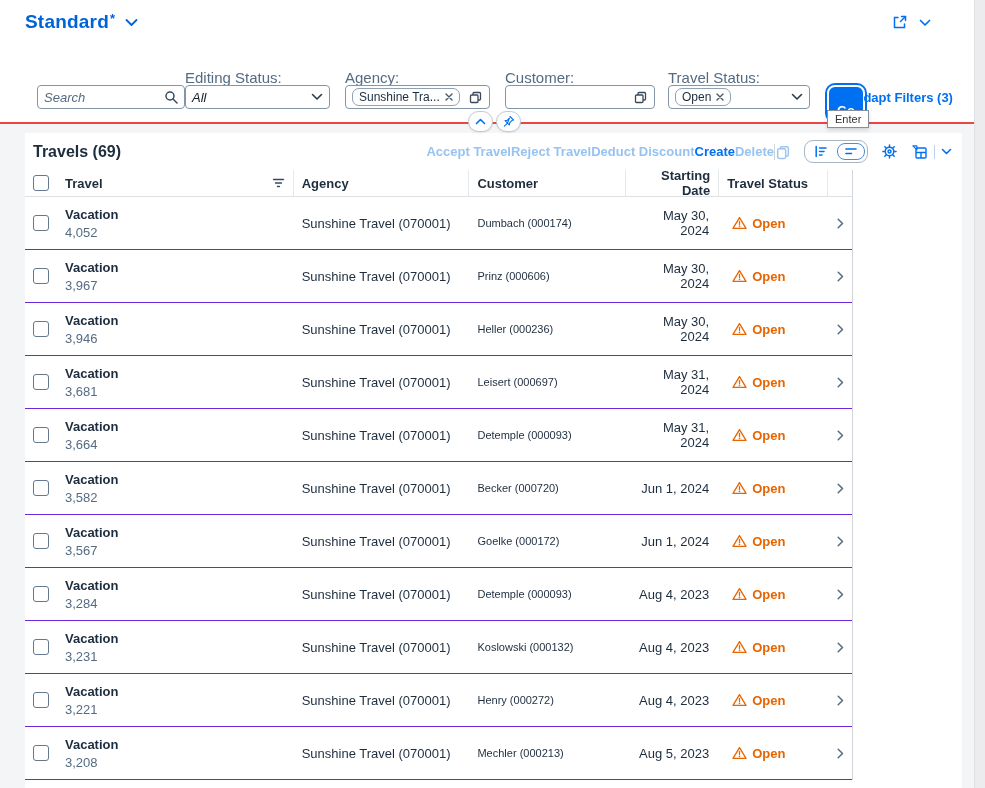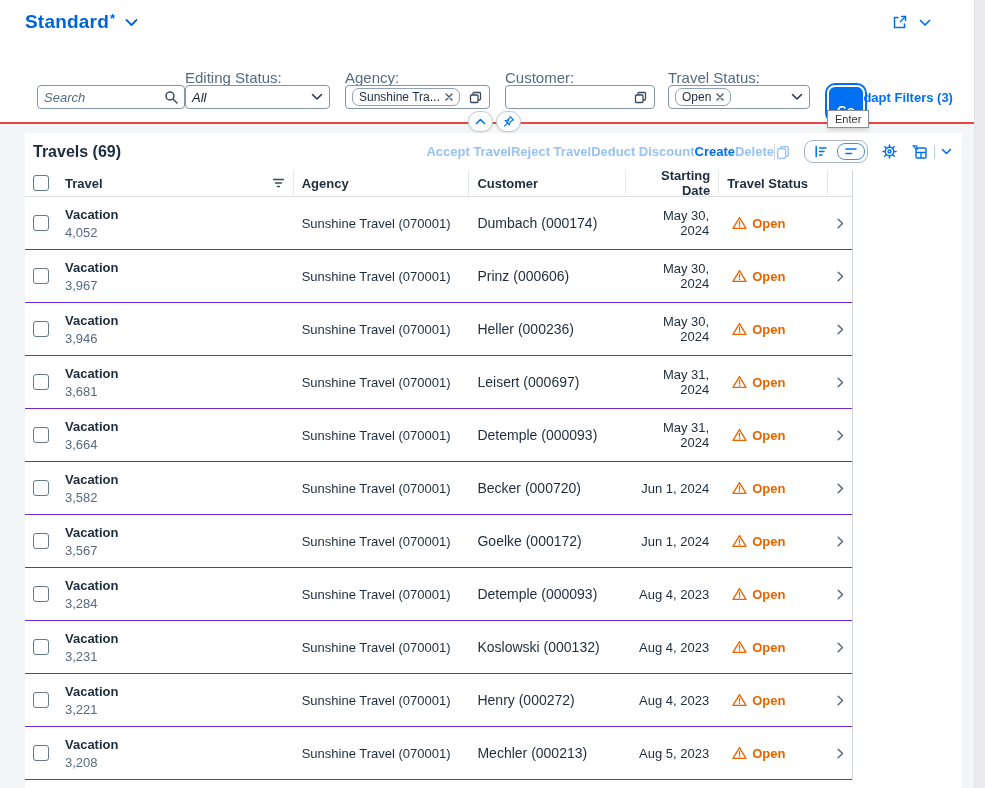--- a/index.html
+++ b/index.html
@@ -51,21 +51,21 @@
 
   
   .tbl { width:828px; border-right:1px solid #cfd5da; }
   .thead { display:flex; align-items:stretch; height:27px; border-bottom:1px solid #dde1e5; background:#fff; }
   .thead .hc { display:flex; align-items:center; font-size:13px; font-weight:bold; color:#1d2d3e; border-right:1px solid #e6e9ec; padding:0 8px; }
   .thead .hc.no-border { border-right:none; }
   .trow { display:flex; align-items:center; height:53px; border-bottom:1px solid #6d28d9; background:#fff; cursor:pointer; }
   .c-cb   { width:32px; display:flex; align-items:center; justify-content:flex-start; padding-left:8px; }
   .c-travel { width:237px; padding:0 8px; }
   .c-agency { width:176px; padding:0 8px; font-size:13px; color:#1d2d3e; }
-  .c-customer { width:157px; padding:0 8px; font-size:14px; color:#1d2d3e; }
+  .c-customer { width:157px; padding:0 8px; font-size:11px; color:#1d2d3e; }
   .c-date { width:93px; padding:0 10px 0 8px; font-size:13px; color:#1d2d3e; text-align:right; justify-content:flex-end; display:flex; }
   .c-status { width:109px; padding:0 8px 0 13px; display:flex; align-items:center; gap:5px; font-size:13px; font-weight:bold; color:#e76500; }
   .c-nav { width:24px; display:flex; align-items:center; justify-content:center; }
   .t1 { font-size:13px; font-weight:bold; color:#1d2d3e; margin-bottom:3px; }
   .t2 { font-size:13px; color:#556b82; }
   .cb { width:16px; height:16px; border:1.5px solid #64798d; border-radius:3px; background:#fff; display:inline-block; cursor:pointer; }
   .hdr-travel-inner { display:flex; align-items:center; width:100%; }
 
   
   .right-strip { position:absolute; left:974px; top:0; width:11px; height:788px; background:#ececee; border-left:1px solid #e2e2e4; }

